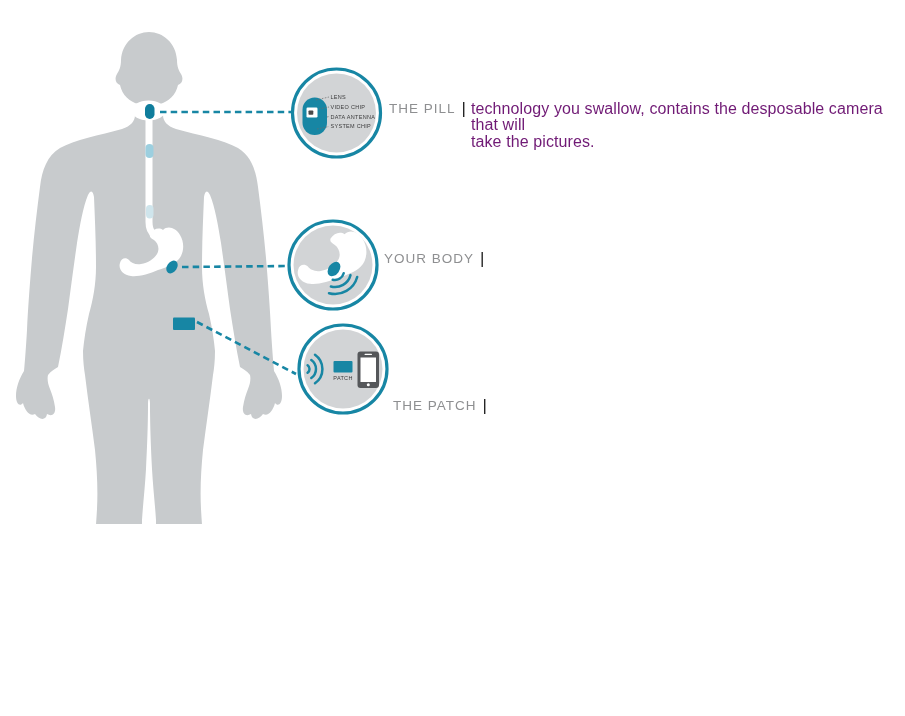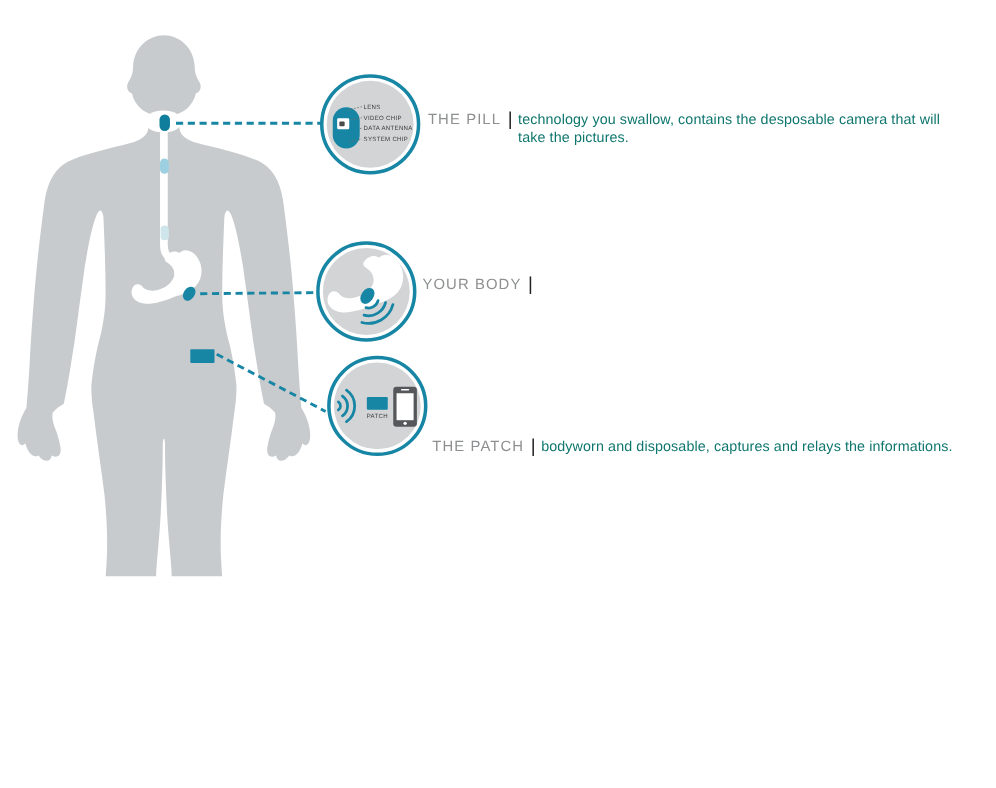--- a/index.html
+++ b/index.html
@@ -10,21 +10,21 @@
   .diagram-svg{position:absolute;left:0;top:0;z-index:1;}
   .callout{position:absolute;display:flex;align-items:flex-start;z-index:2;}
   .callout .title{
     font-size:13.5px;color:#8e8f91;letter-spacing:1px;line-height:16.4px;
     white-space:nowrap;font-weight:400;
   }
   .callout .pipe{
     font-size:17px;color:#222222;line-height:15px;margin:0 5px 0 6px;font-weight:400;
   }
   .callout .desc{
-    font-size:13px;color:#0f766e;line-height:16.4px;white-space:pre-line;
+    font-size:16px;color:#701a75;line-height:16.4px;white-space:pre-line;
     letter-spacing:0.1px;
   }
   #callout-pill{left:389px;top:101px;}
   #callout-body{left:384px;top:251px;text-align:right;}
   #callout-patch{left:393px;top:358px;margin-top:40px;}
   .svg-label{
     font-family:"Liberation Sans",sans-serif;font-size:5.5px;fill:#3b3b3c;letter-spacing:0.3px;
   }
 </style>
 </head>
@@ -150,16 +150,15 @@
   </div>
 
   <div class="callout" id="callout-body">
     <span class="title">YOUR BODY</span>
     <span class="pipe">|</span>
   </div>
 
   <div class="callout" id="callout-patch">
     <span class="title">THE PATCH</span>
     <span class="pipe">|</span>
-    <div class="desc">bodyworn and disposable, captures and relays the informations.</div>
   </div>
 
 </div>
 
 </body></html>

